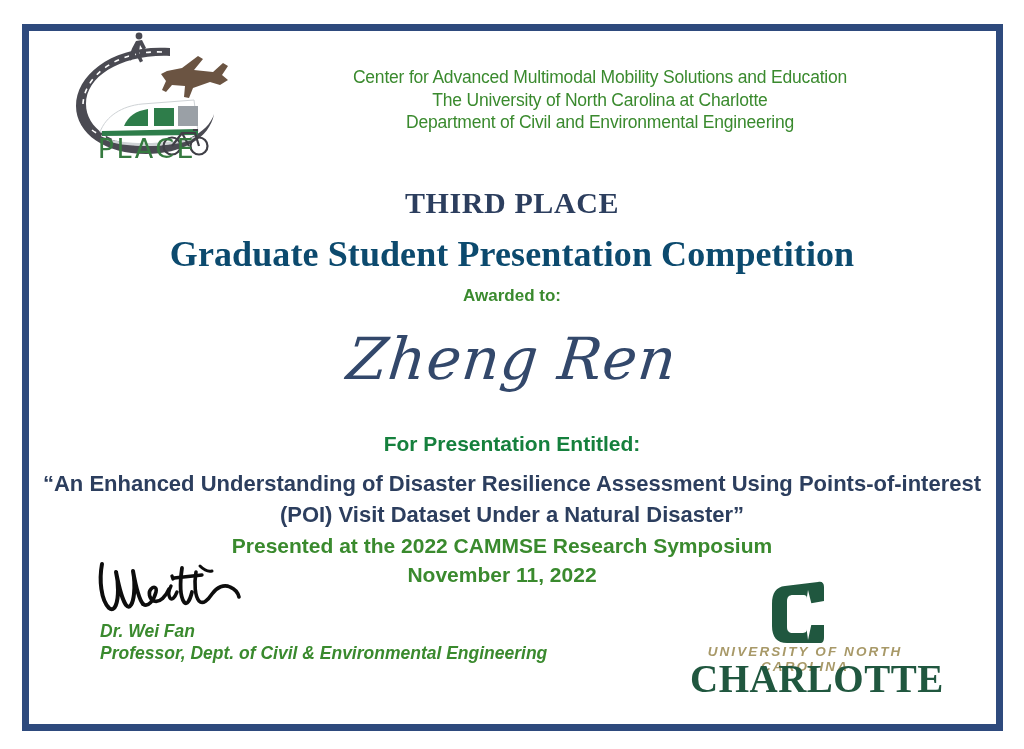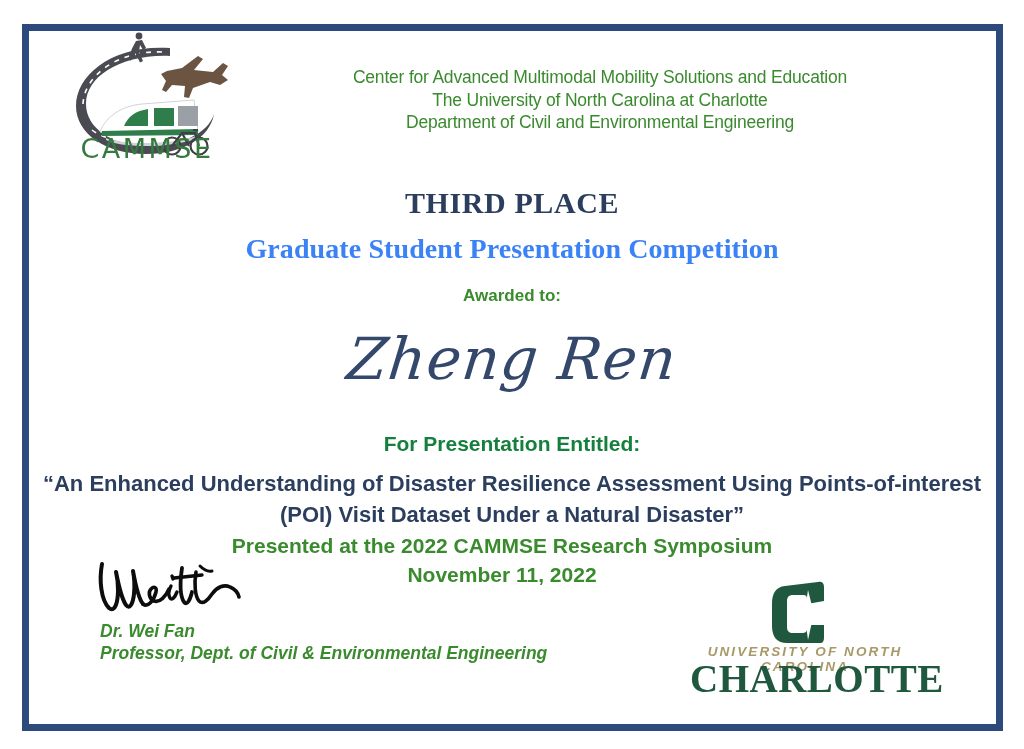--- a/index.html
+++ b/index.html
@@ -78,23 +78,23 @@
     font-size: 30px;
     font-weight: bold;
     letter-spacing: 0.6px;
   }
   .award-competition {
     position: absolute;
     left: 0;
     top: 233px;
     width: 1024px;
     text-align: center;
-    color: #3b82f6;
+    color: #0c4a6e;
     font-family: "Liberation Serif", serif;
-    font-size: 28px;
+    font-size: 36px;
     font-weight: bold;
     letter-spacing: 0.1px;
   }
   .awarded-to {
     position: absolute;
     left: 0;
     top: 286px;
     width: 1024px;
     text-align: center;
     color: #3a8a2e;
@@ -239,21 +239,21 @@
         <path d="M44 112 C60 119 110 119 134 110 L134 113 C108 122 58 122 44 114 Z" fill="#cfd3d6"></path>
       </g>
 
       <g fill="none" stroke="#3f3f46" stroke-width="2.2">
         <circle cx="110" cy="120" r="8.5"></circle>
         <circle cx="137" cy="120" r="8.5"></circle>
         <path d="M110 120 L120 107 L133 107 L137 120 M120 107 L127 120 M131 104 L136 104"></path>
       </g>
     </svg>
   </div>
-  <div class="cammse-word">CAMMSE</div>
+  <div class="cammse-word">PLACE</div>
 
   <div class="header-block">
     <div class="header-line">Center for Advanced Multimodal Mobility Solutions and Education</div>
     <div class="header-line">The University of North Carolina at Charlotte</div>
     <div class="header-line">Department of Civil and Environmental Engineering</div>
   </div>
 
   <div class="award-rank">THIRD PLACE</div>
   <div class="award-competition">Graduate Student Presentation Competition</div>
   <div class="awarded-to">Awarded to:</div>

